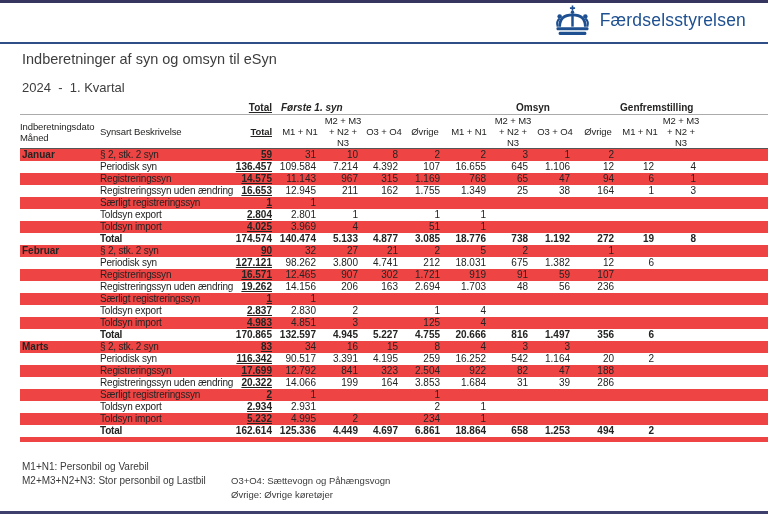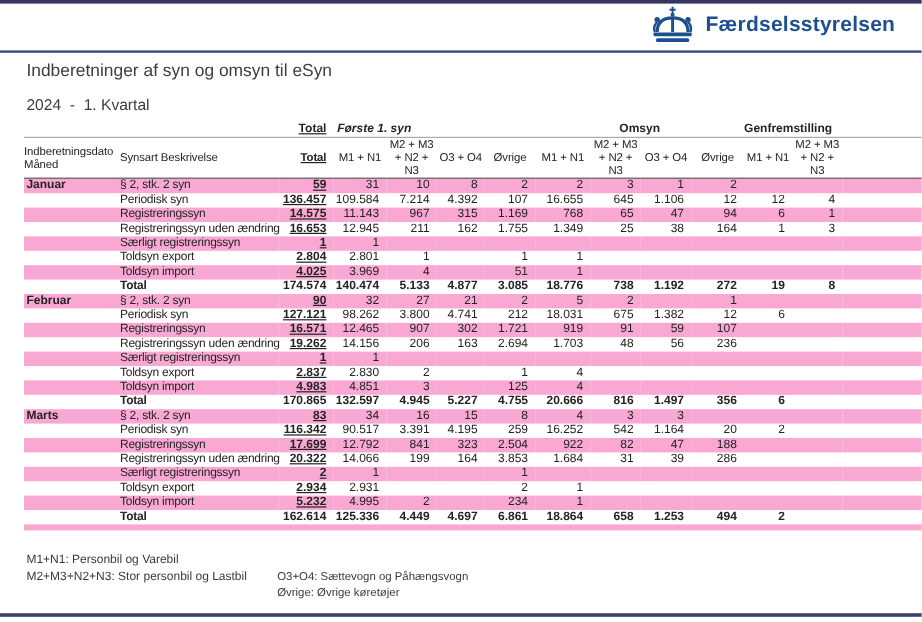--- a/index.html
+++ b/index.html
@@ -5,21 +5,21 @@
   html,body{margin:0;padding:0;}
   body{
     width:768px;height:518px;position:relative;background:#ffffff;
     font-family:"Liberation Sans", sans-serif;color:#252423;overflow:hidden;
   }
   .top-bar{position:absolute;top:0;left:0;width:768px;height:3px;background:#35355f;}
   .bottom-bar{position:absolute;top:511px;left:0;width:768px;height:3px;background:#3f3f6e;}
   .header-rule{position:absolute;top:42px;left:0;width:768px;height:2px;background:#2f4d87;}
 
   .logo{position:absolute;top:5px;right:22px;display:flex;align-items:center;gap:9px;}
-  .logo-text{color:#1d4f91;font-size:17.5px;font-weight:700;letter-spacing:0.2px;}
+  .logo-text{color:#1d4f91;font-size:17.5px;font-weight:400;letter-spacing:0.2px;}
 
   .page-title{position:absolute;top:51px;left:22px;font-size:14.5px;color:#3d3d3d;}
   .page-period{position:absolute;top:80px;left:22px;font-size:13px;color:#3d3d3d;white-space:pre;}
 
   .table-wrap{position:absolute;top:101px;left:20px;width:748px;}
   table{border-collapse:collapse;table-layout:fixed;width:748px;font-size:10px;color:#252423;}
   th,td{padding:0;font-weight:normal;vertical-align:middle;overflow:visible;}
 
   tr.group-row th{height:13px;font-weight:700;font-size:10px;border-bottom:1px solid #ababab;}
   .g-total{text-align:right;padding-right:6px;text-decoration:underline;}
@@ -27,21 +27,21 @@
   .g-omsyn{text-align:center;}
   .g-genfrem{text-align:left;white-space:nowrap;}
 
   tr.colhead-row th{height:27px;font-size:9.5px;border-bottom:1.5px solid #555555;letter-spacing:-0.1px;}
   .h-corner{text-align:left;line-height:11px;white-space:nowrap;}
   .h-desc{text-align:left;}
   .h-num{text-align:center;white-space:pre-line;line-height:11px;}
   .h-total{text-align:right;padding-right:6px;font-weight:700;text-decoration:underline;}
 
   tbody td{height:12px;line-height:12px;font-size:10px;white-space:nowrap;}
-  tbody tr.stripe{background:#f9a8d4;}
+  tbody tr.stripe{background:#ef4444;}
   td.month{font-weight:700;padding-left:2px;}
   td.desc{letter-spacing:-0.2px;}
   td.num{text-align:right;padding-right:6px;}
   td.tot-link{font-weight:700;text-decoration:underline;}
   tr.month-total td{font-weight:700;}
   tr.tail td{height:5px;}
 
   .footer{position:absolute;top:460px;left:22px;font-size:10px;color:#3a3a3a;line-height:14px;}
   .footer-right{position:absolute;top:474px;left:219px;font-size:9.5px;color:#3a3a3a;line-height:14px;margin-left:12px;}
 </style>

